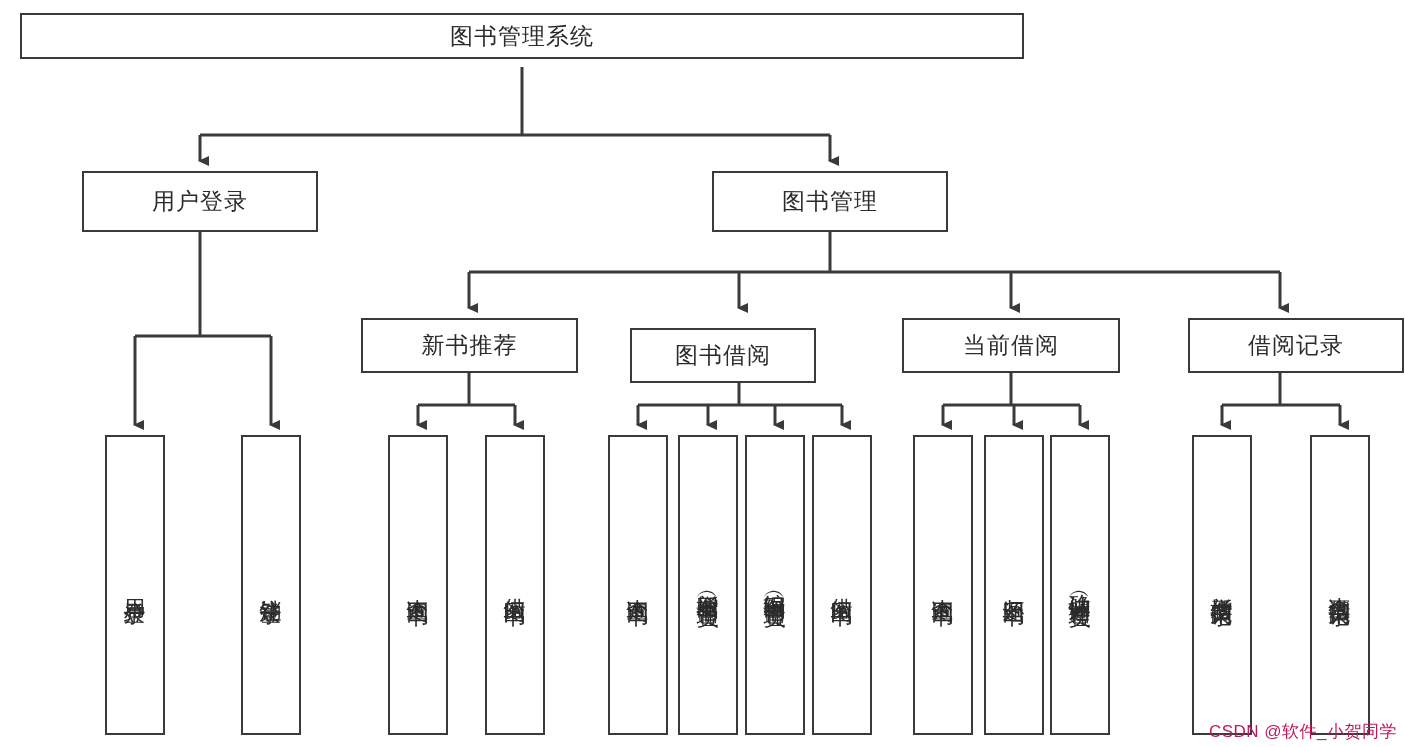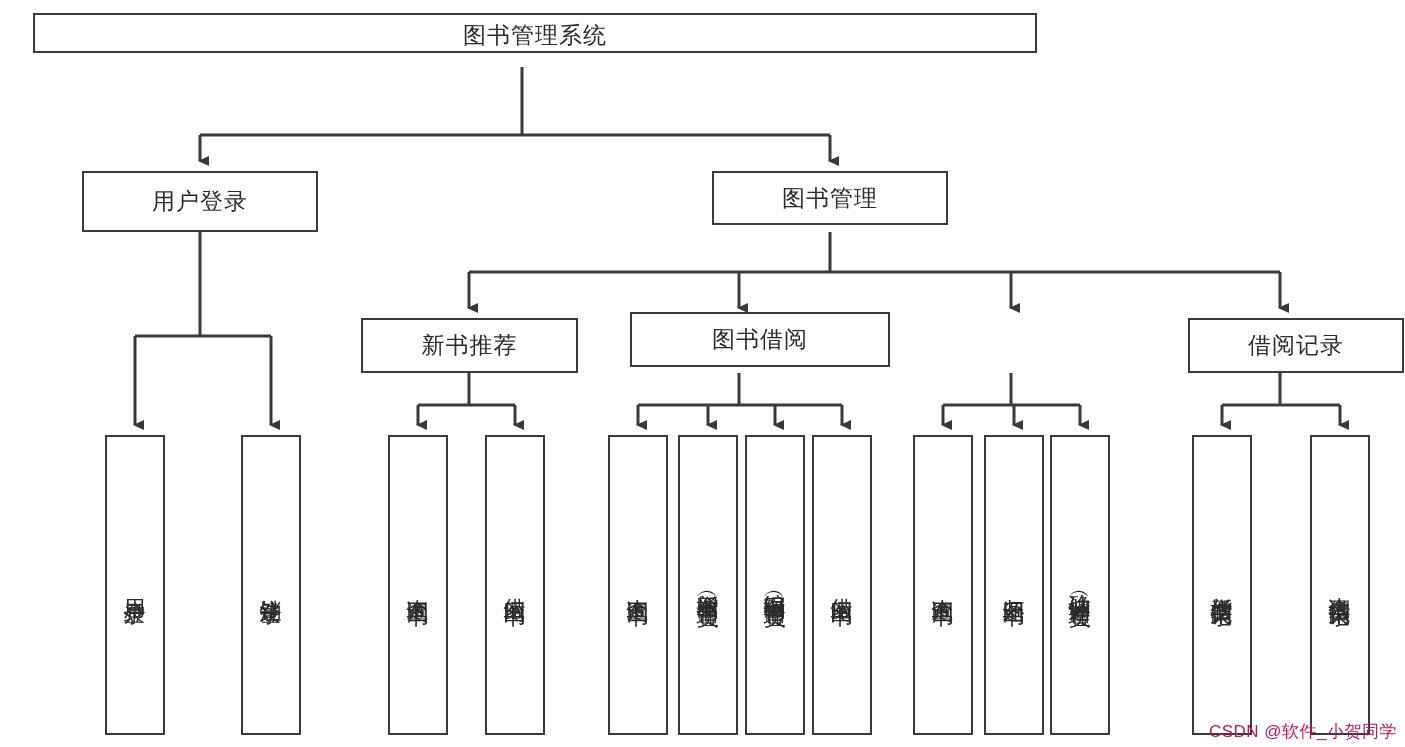--- a/index.html
+++ b/index.html
@@ -115,36 +115,39 @@
       <path d="M1014,405 L1014,425" marker-end="url(#arrow)"></path>
       <path d="M1080,405 L1080,425" marker-end="url(#arrow)"></path>
 
       <path d="M1280,373 L1280,405"></path>
       <path d="M1222,405 L1340,405"></path>
       <path d="M1222,405 L1222,425" marker-end="url(#arrow)"></path>
       <path d="M1340,405 L1340,425" marker-end="url(#arrow)"></path>
     </g>
   </svg>
 
-  <div class="node horiz" style="left: 33px; top: 13px; width: 1004px; height: 40px; align-items: flex-end;">
+  <div class="node horiz" style="left: 20px; top: 13px; width: 1004px; height: 46px;">
     <span class="label">图书管理系统</span>
   </div>
 
   <div class="node horiz" style="left: 82px; top: 171px; width: 236px; height: 61px;">
     <span class="label">用户登录</span>
   </div>
-  <div class="node horiz" style="left: 712px; top: 171px; width: 236px; height: 54px;">
+  <div class="node horiz" style="left: 712px; top: 171px; width: 236px; height: 61px;">
     <span class="label">图书管理</span>
   </div>
 
   <div class="node horiz" style="left: 361px; top: 318px; width: 217px; height: 55px;">
     <span class="label">新书推荐</span>
   </div>
-  <div class="node horiz" style="left: 630px; top: 312px; width: 260px; height: 55px;">
+  <div class="node horiz" style="left: 630px; top: 328px; width: 186px; height: 55px;">
     <span class="label">图书借阅</span>
+  </div>
+  <div class="node horiz" style="left: 902px; top: 318px; width: 218px; height: 55px;">
+    <span class="label">当前借阅</span>
   </div>
   <div class="node horiz" style="left: 1172px; top: 318px; width: 216px; height: 55px; margin-left: 16px;">
     <span class="label">借阅记录</span>
   </div>
 
   <div class="node vert" style="left: 105px; top: 435px; width: 60px; height: 300px;">
     <span class="label">用户登录</span>
   </div>
   <div class="node vert" style="left: 241px; top: 435px; width: 60px; height: 300px;">
     <span class="label">注销登录</span>

